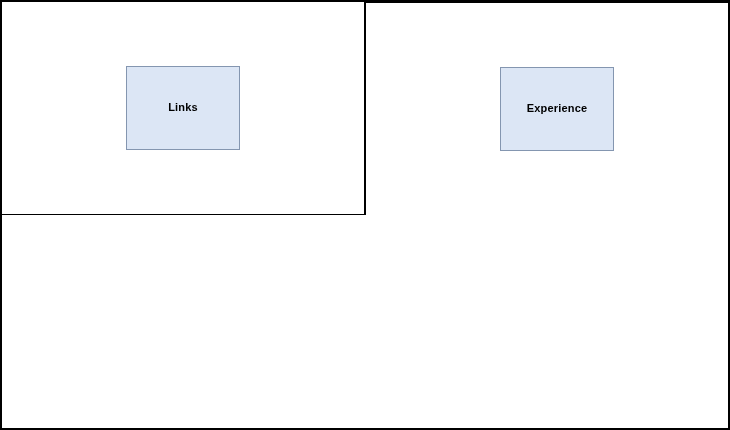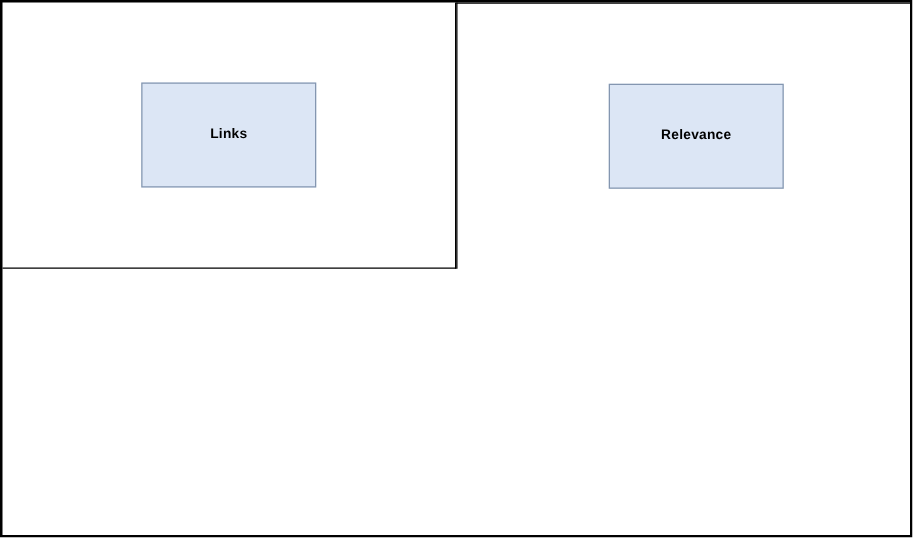--- a/index.html
+++ b/index.html
@@ -29,21 +29,21 @@
   }
 
   
   .q-tl { border-right: 1px solid #000; border-bottom: 1px solid #000; }
   .q-tr { border-left: 1px solid #000; border-bottom: 1px solid #000; }
   .q-bl { border-right: 1px solid #000; border-top: 1px solid #000; }
   .q-br { border-left: 1px solid #000; border-top: 1px solid #000; }
 
   .box {
     position: relative;
-    width: 140px;
+    width: 114px;
     height: 84px;
     box-sizing: border-box;
     background: #dce6f5;
     border: 1px solid #8496b0;
     display: flex;
     align-items: center;
     justify-content: center;
   }
 
   
@@ -68,17 +68,17 @@
   <div class="q q-tl">
     <div class="box">
       <span class="box-label">Links</span>
     </div>
   </div>
 
 
 
   <div class="q q-br">
     <div class="box">
-      <span class="box-label">Relevance</span>
+      <span class="box-label">Experience</span>
     </div>
   </div>
 
 </div>
 
 </body></html>

